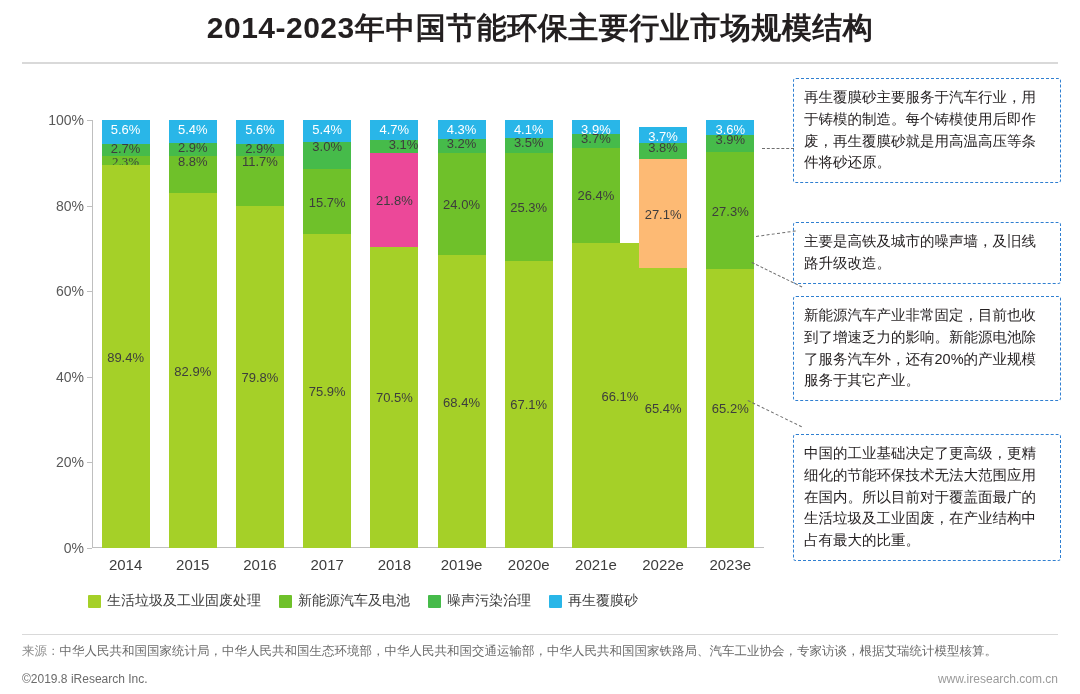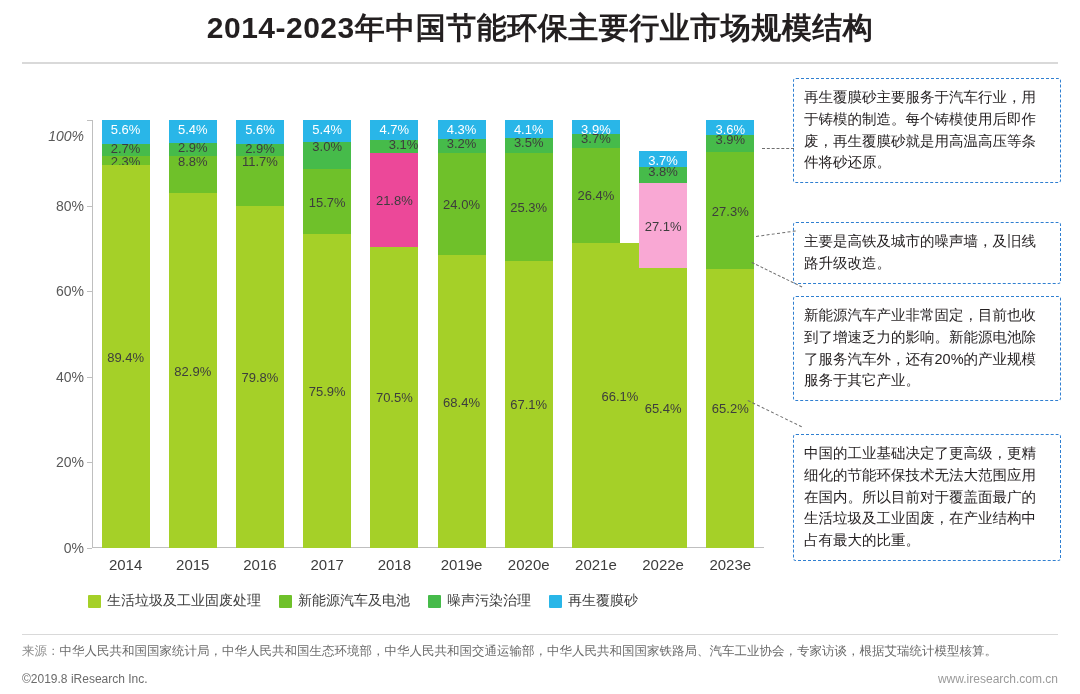--- a/index.html
+++ b/index.html
@@ -218,21 +218,21 @@
     <div class="axis-line-x"></div>
     <div class="bars" id="bars">
         <div class="barcol">
           <div class="seg" style="height: 23.968px; background: rgb(41, 182, 232);">
             <div class="seg-label inside white" style="top: 2px; transform: none;">5.6%</div>
           </div>
           <div class="seg" style="height: 11.556px; background: rgb(70, 187, 74);">
             <div class="seg-label inside" style="top: -3px; transform: none;">2.7%</div>
           </div>
           <div class="seg" style="height: 9.844px; background: rgb(111, 193, 42);">
-            <div class="seg-label inside" style="top: -2px; transform: none;">2.3%</div>
+            <div class="seg-label inside" style="top: -2px; transform: none; font-family: Liberation Serif, serif;">2.3%</div>
           </div>
           <div class="seg" style="height: 382.632px; background: rgb(165, 208, 40);">
             <div class="seg-label inside">89.4%</div>
           </div>
         </div>
         <div class="barcol">
           <div class="seg" style="height: 23.112px; background: rgb(41, 182, 232);">
             <div class="seg-label inside white" style="top: 2px; transform: none;">5.4%</div>
           </div>
           <div class="seg" style="height: 12.412px; background: rgb(70, 187, 74);">
@@ -329,21 +329,21 @@
             <div class="seg-label inside">66.1%</div>
           </div>
         </div>
         <div class="barcol">
           <div class="seg" style="height: 15.836px; background: rgb(41, 182, 232);">
             <div class="seg-label inside white" style="top: 2px; transform: none;">3.7%</div>
           </div>
           <div class="seg" style="height: 16.264px; background: rgb(70, 187, 74);">
             <div class="seg-label inside" style="top: -3px; transform: none;">3.8%</div>
           </div>
-          <div class="seg" style="height: 85px; background: #f9a8d4;">
+          <div class="seg" style="height: 109px; background: #fdba74;">
             <div class="seg-label inside">27.1%</div>
           </div>
           <div class="seg" style="height: 279.912px; background: rgb(165, 208, 40);">
             <div class="seg-label inside">65.4%</div>
           </div>
         </div>
         <div class="barcol">
           <div class="seg" style="height: 15.408px; background: rgb(41, 182, 232);">
             <div class="seg-label inside white" style="top: 2px; transform: none;">3.6%</div>
           </div>
@@ -361,21 +361,21 @@
   <div class="ytick" style="top: 428px;">0%</div>
       <div class="ytick-mark" style="top: 428px;"></div>
       <div class="ytick" style="top: 342.4px;">20%</div>
       <div class="ytick-mark" style="top: 342.4px;"></div>
       <div class="ytick" style="top: 256.8px;">40%</div>
       <div class="ytick-mark" style="top: 256.8px;"></div>
       <div class="ytick" style="top: 171.2px;">60%</div>
       <div class="ytick-mark" style="top: 171.2px;"></div>
       <div class="ytick" style="top: 85.6px;">80%</div>
       <div class="ytick-mark" style="top: 85.6px;"></div>
-      <div class="ytick" style="top: 16px; font-style: italic;">100%</div>
+      <div class="ytick" style="top: 0px;">100%</div>
       <div class="ytick-mark" style="top: 0px;"></div>
     </div>
 
   <div class="xlabels" id="xlabels">
       <div class="xlabel">2014</div>
       <div class="xlabel">2015</div>
       <div class="xlabel">2016</div>
       <div class="xlabel">2017</div>
       <div class="xlabel">2018</div>
       <div class="xlabel">2019e</div>

